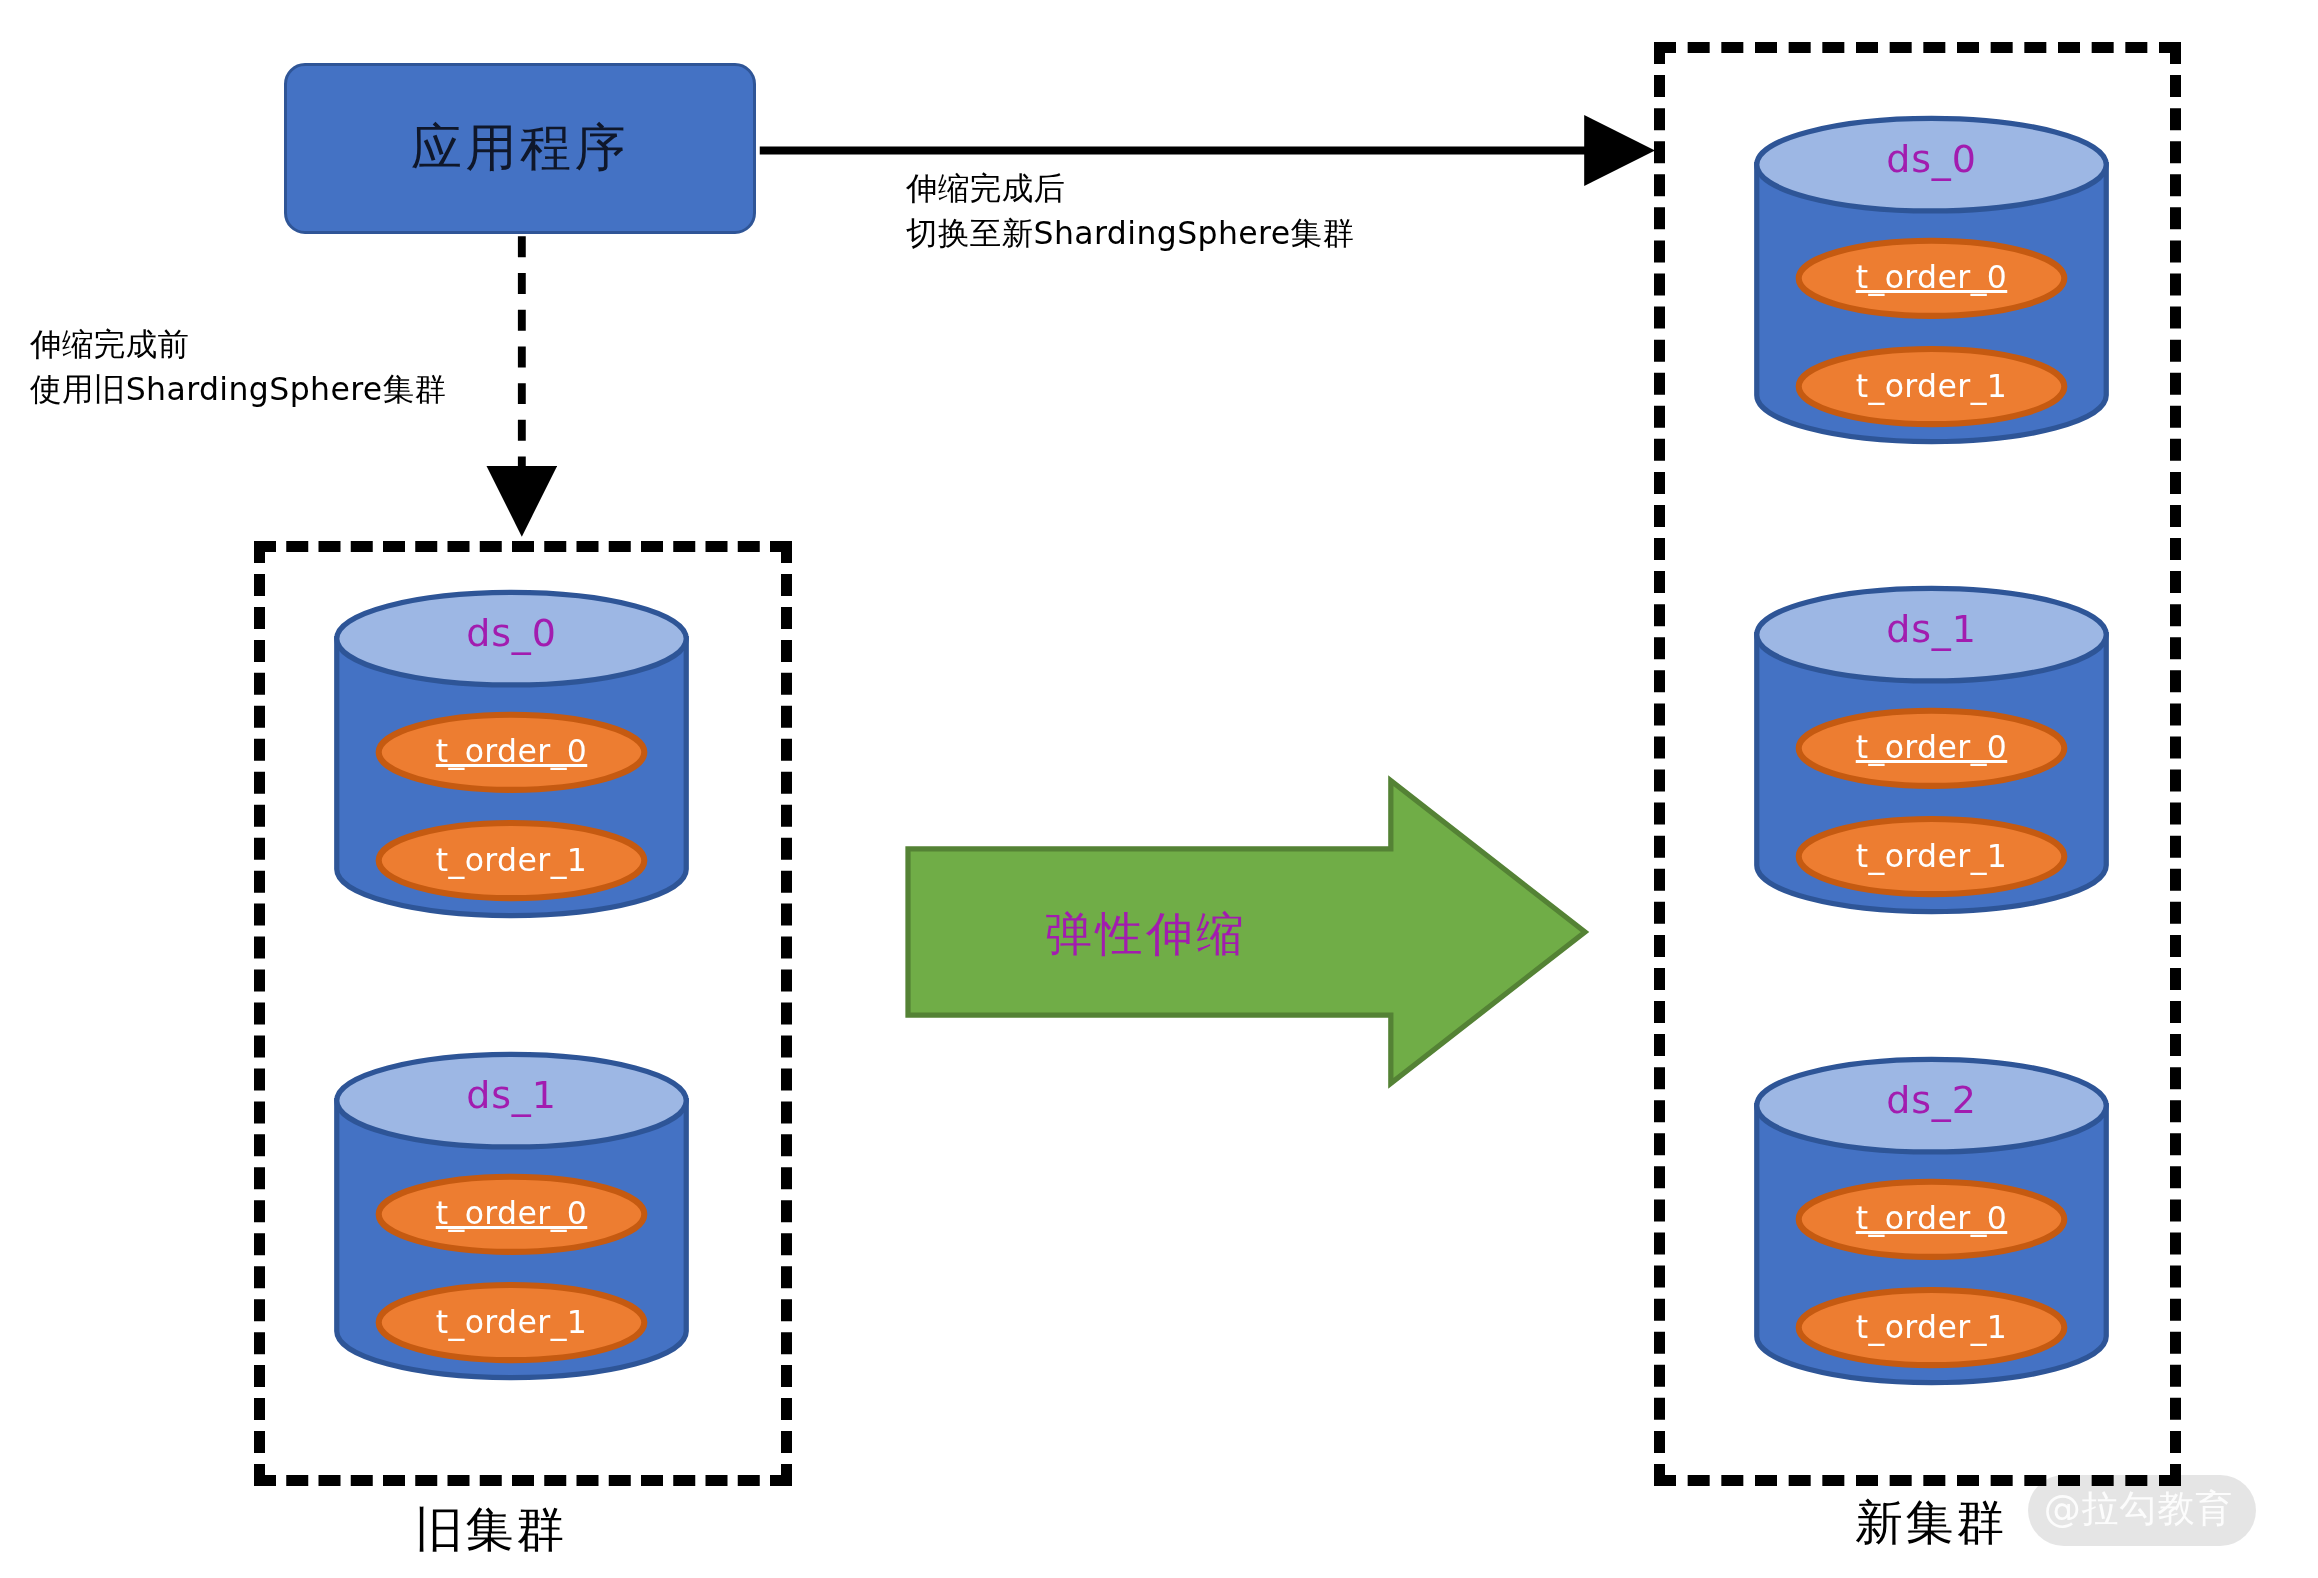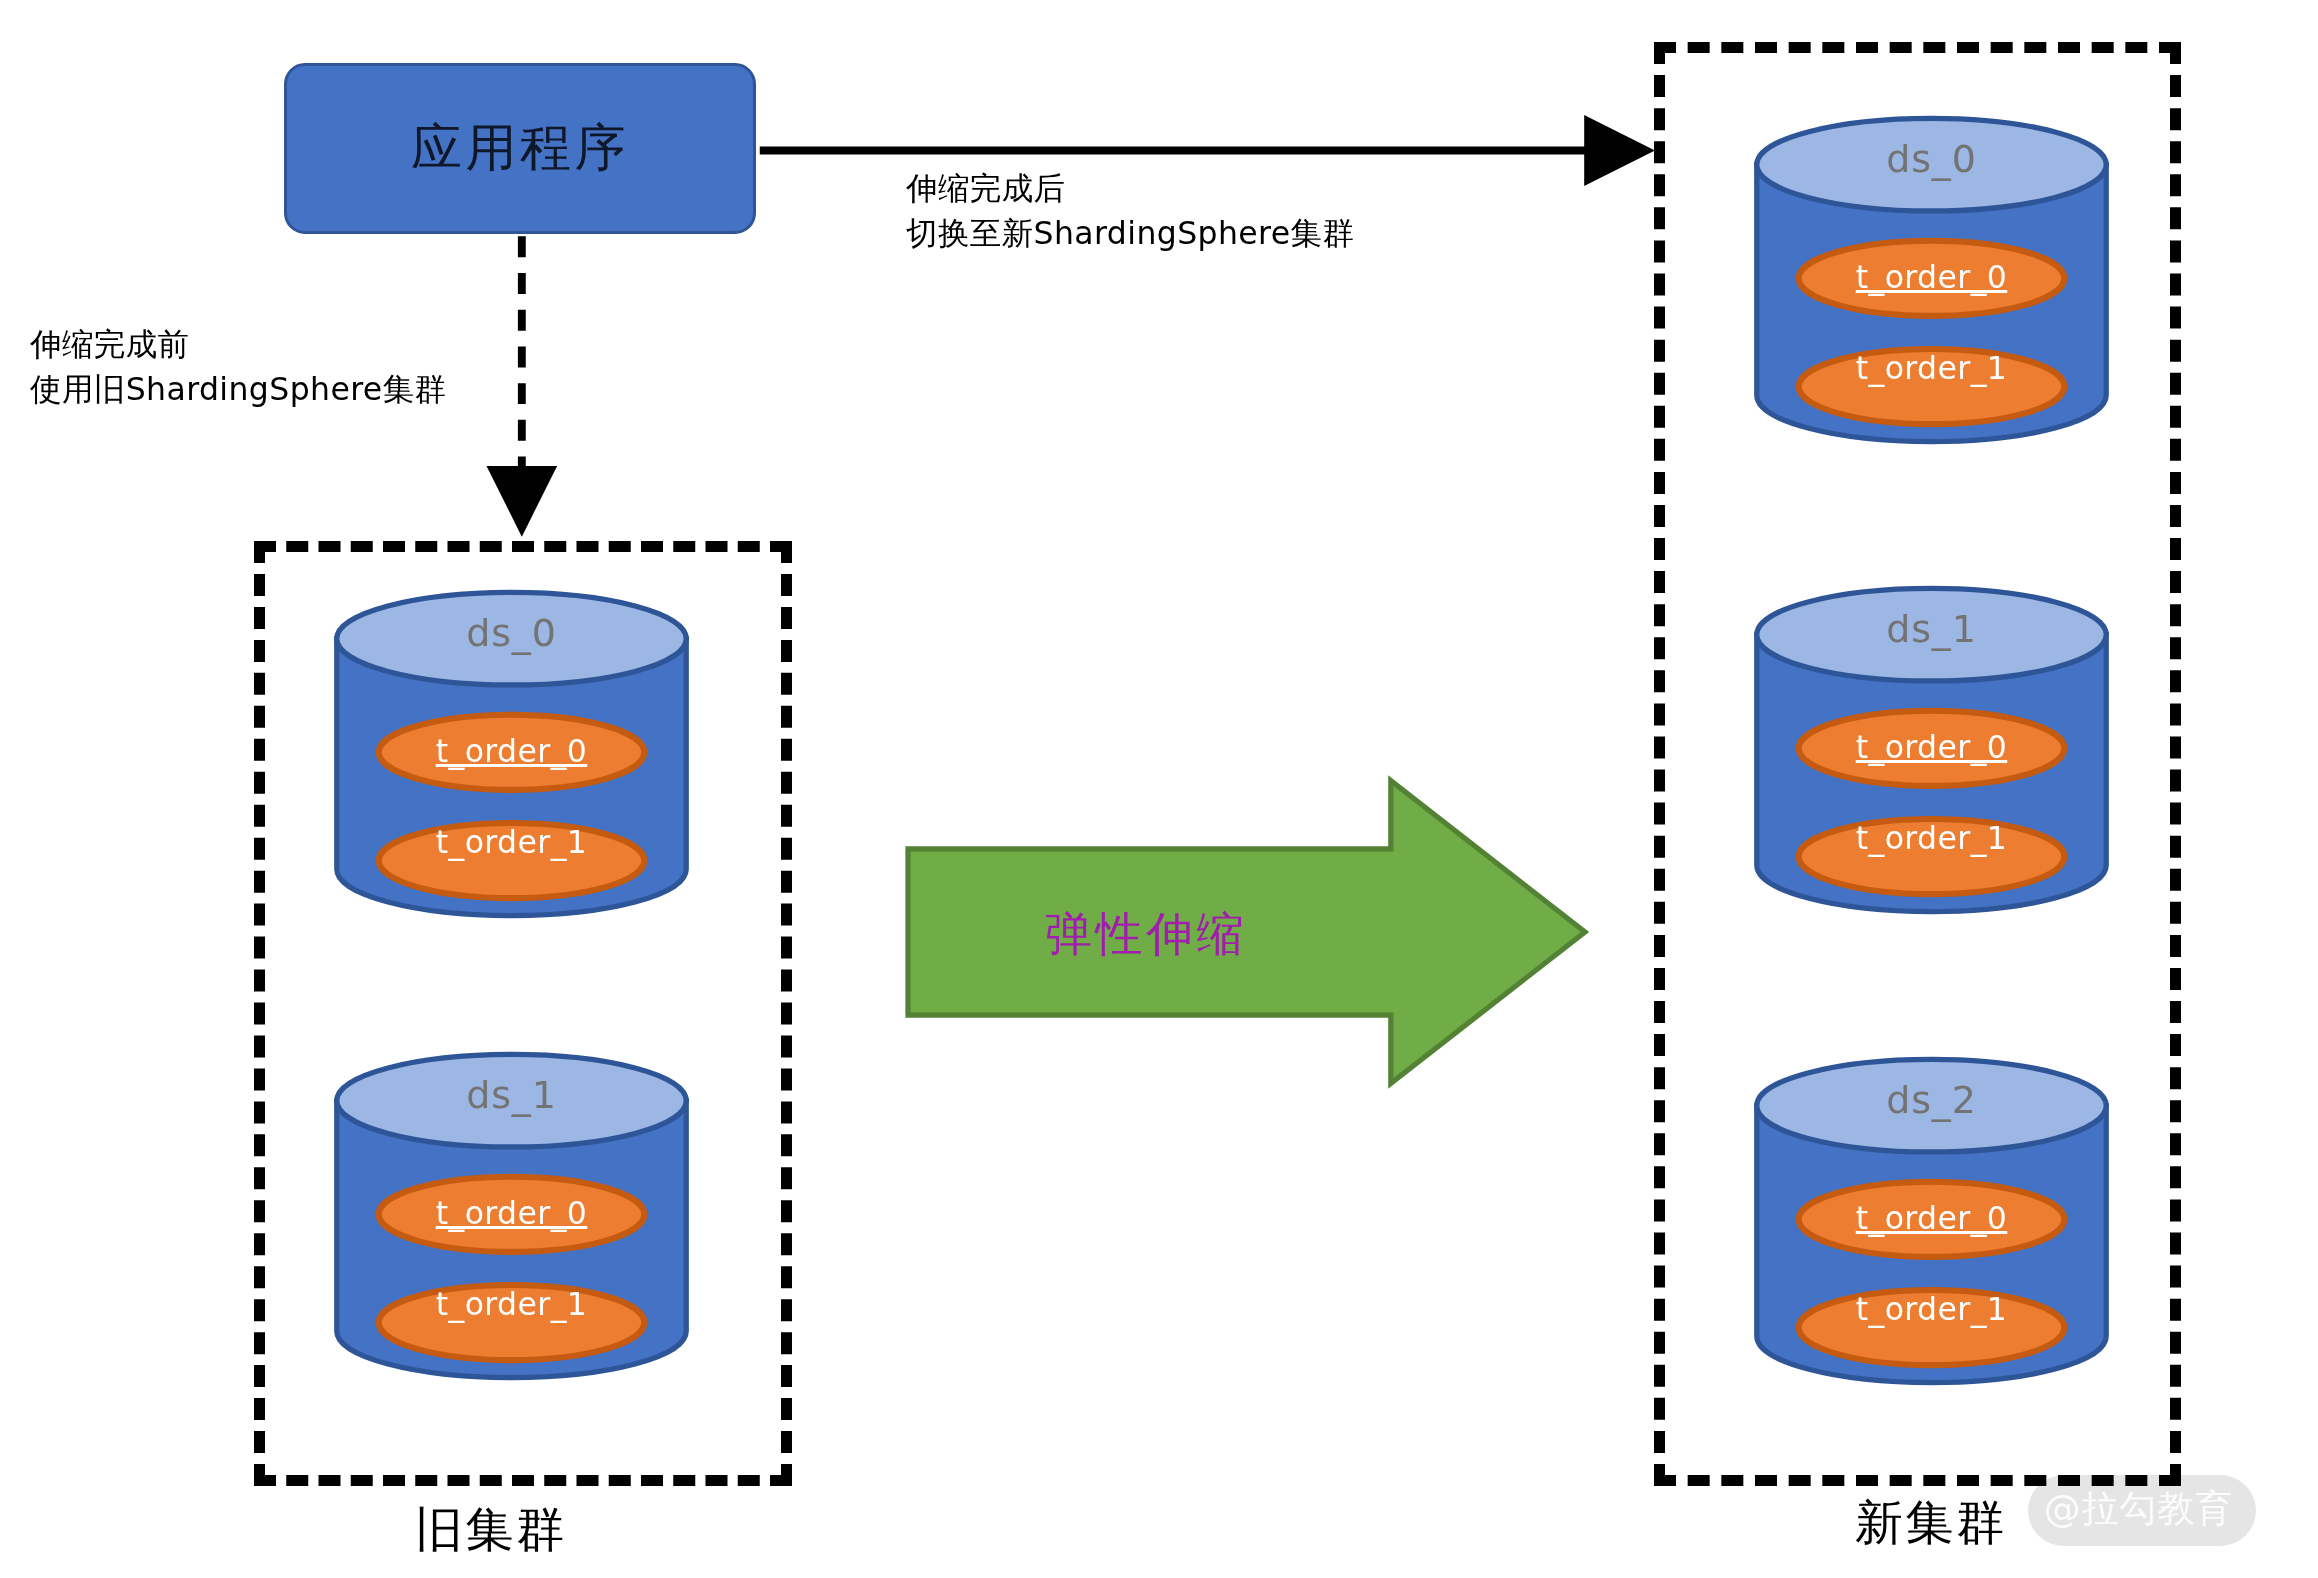--- a/index.html
+++ b/index.html
@@ -79,35 +79,35 @@
     width: 359px;
     height: 332px;
   }
   .cyl svg { display: block; width: 100%; height: 100%; overflow: visible; }
   .cyl-label {
     position: absolute;
     left: 0; right: 0;
     top: 23px;
     text-align: center;
     font-size: 38px;
-    color: #737373;
+    color: #a21caf;
     pointer-events: none;
     letter-spacing: 0.9px;
   }
   .tbl-label {
     position: absolute;
     left: 0; right: 0;
     text-align: center;
     font-size: 31.5px;
     color: #ffffff;
     pointer-events: none;
     letter-spacing: 0.4px;
   }
   .tbl-label.t0 { top: 145px; text-decoration: underline; }
-  .tbl-label.t1 { top: 236px; }
+  .tbl-label.t1 { top: 254px; }
 
   
   .cyl-old-0 { left: 332px; top: 588px; }
   .cyl-old-1 { left: 332px; top: 1050px; }
   
   .cyl-new-0 { left: 1752px; top: 114px; }
   .cyl-new-1 { left: 1752px; top: 584px; }
   .cyl-new-2 { left: 1752px; top: 1055px; }
 
   

